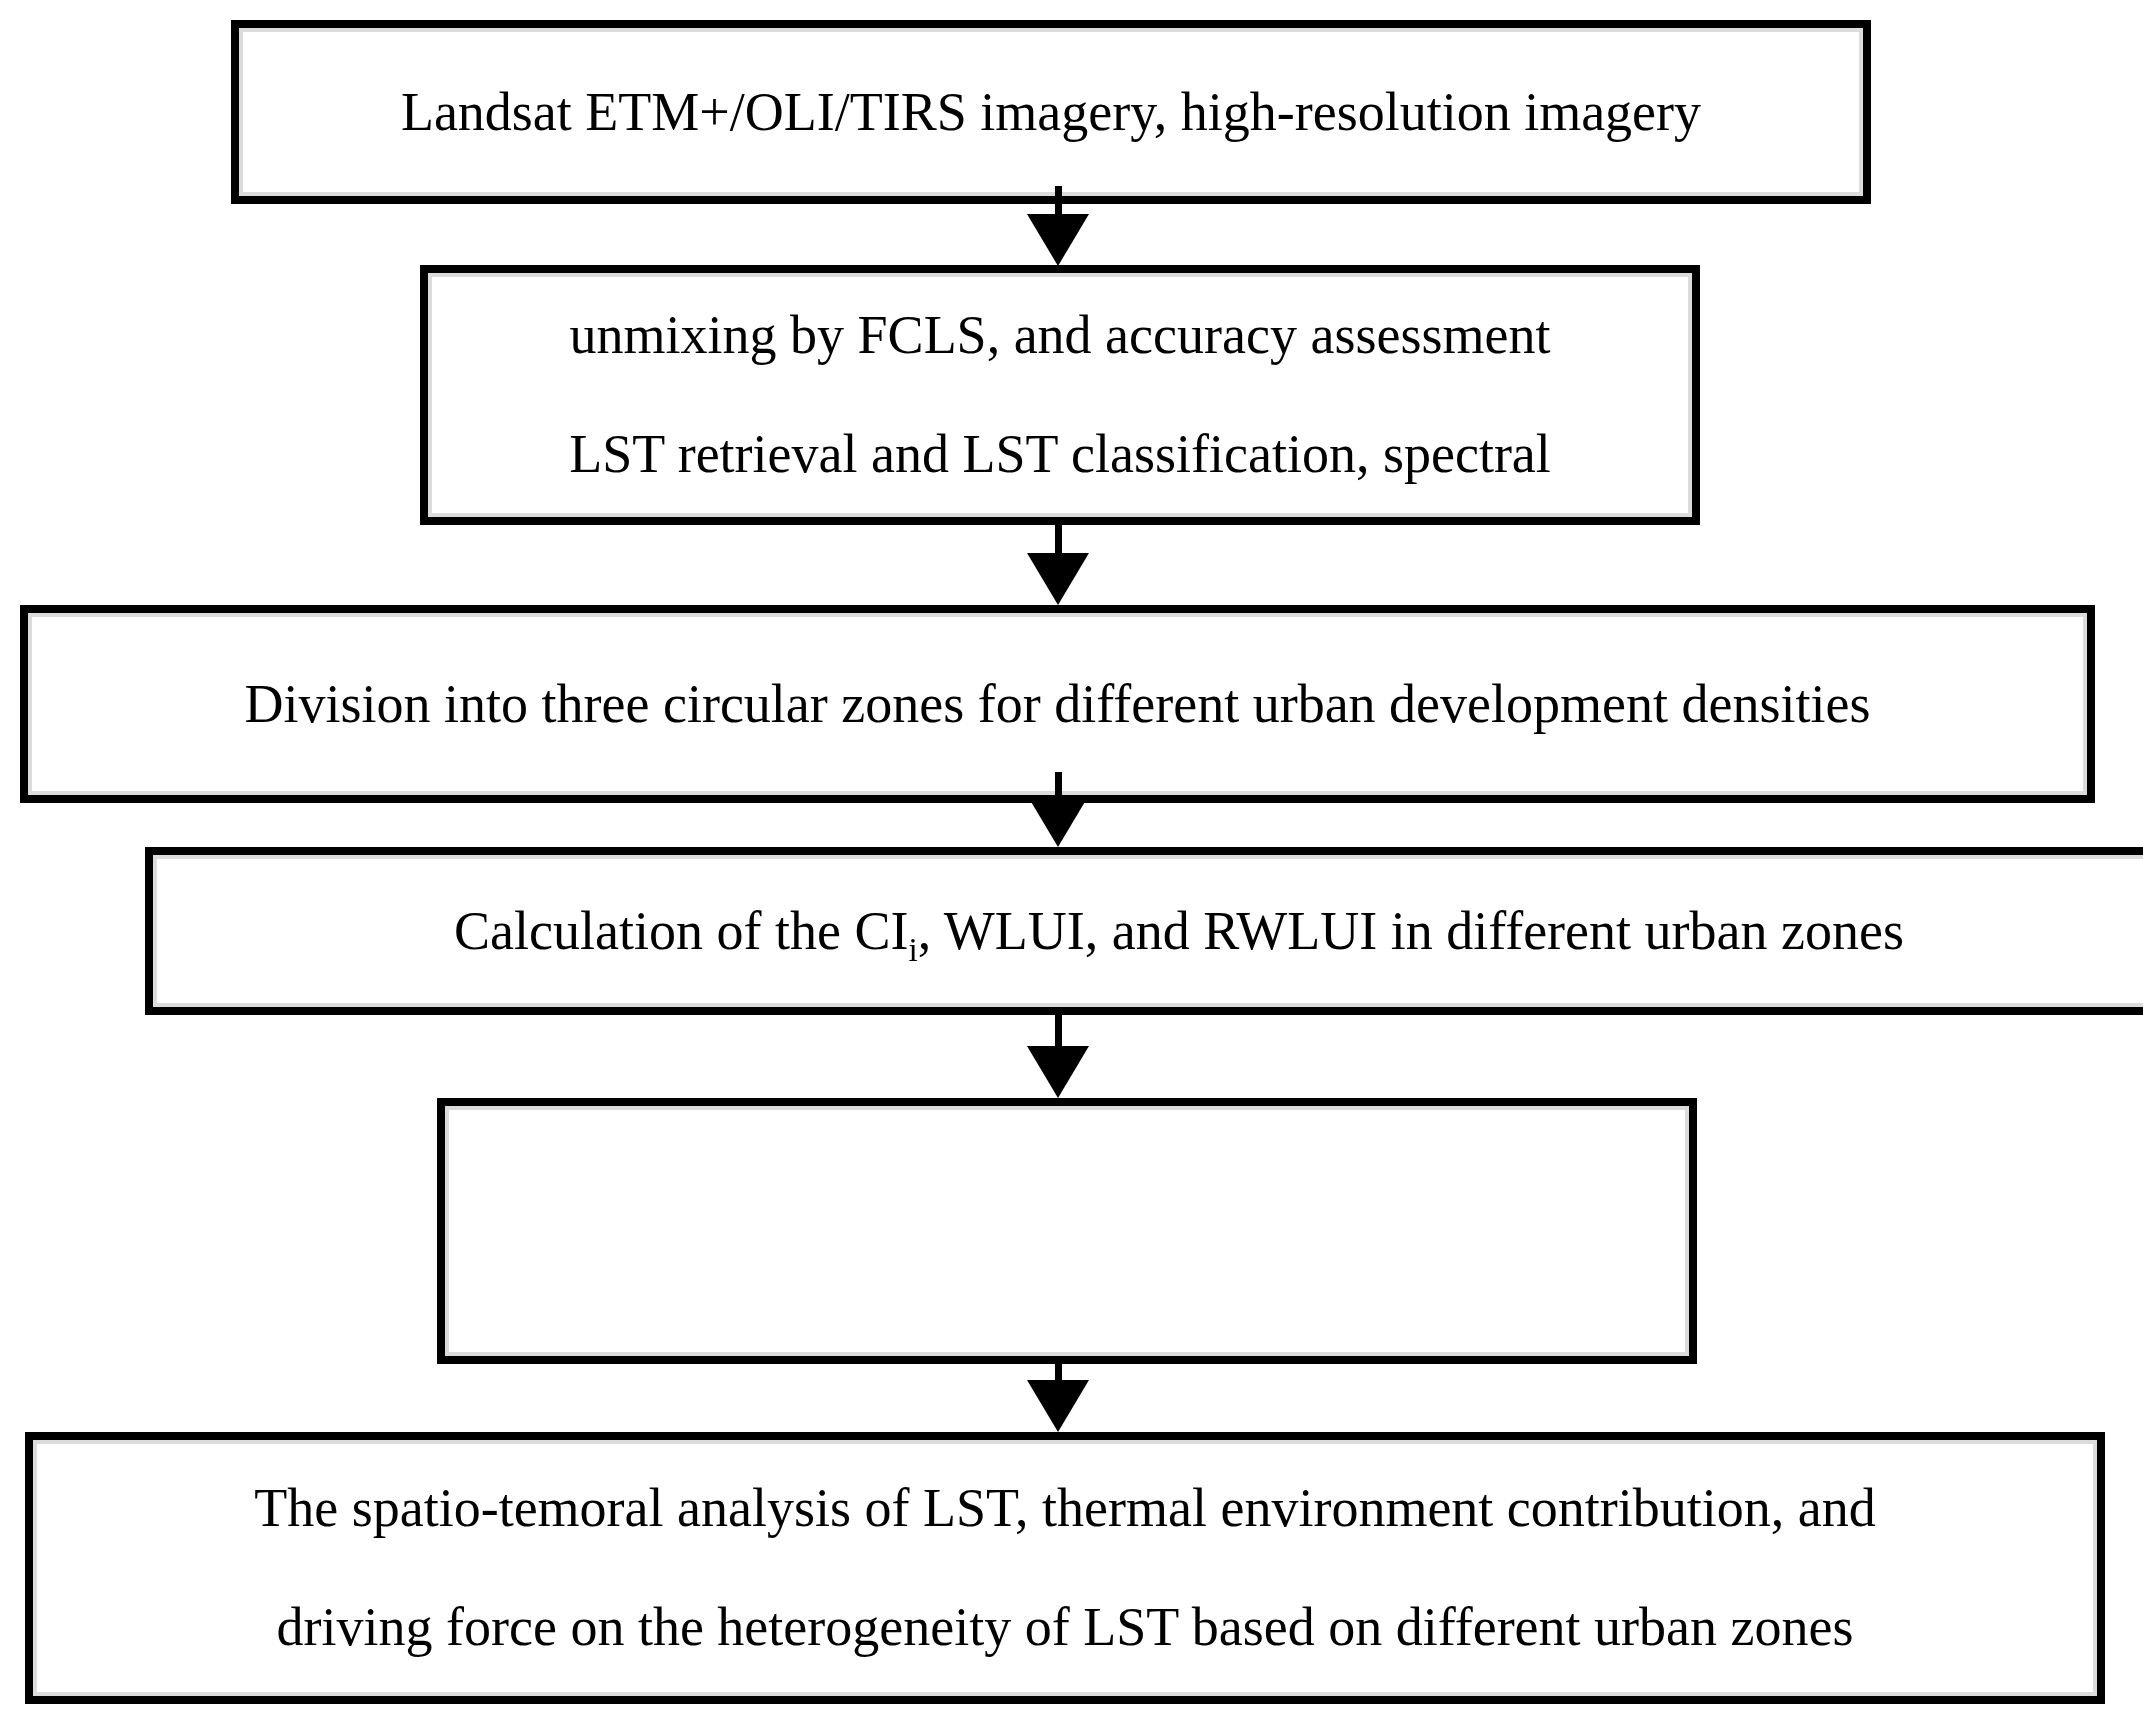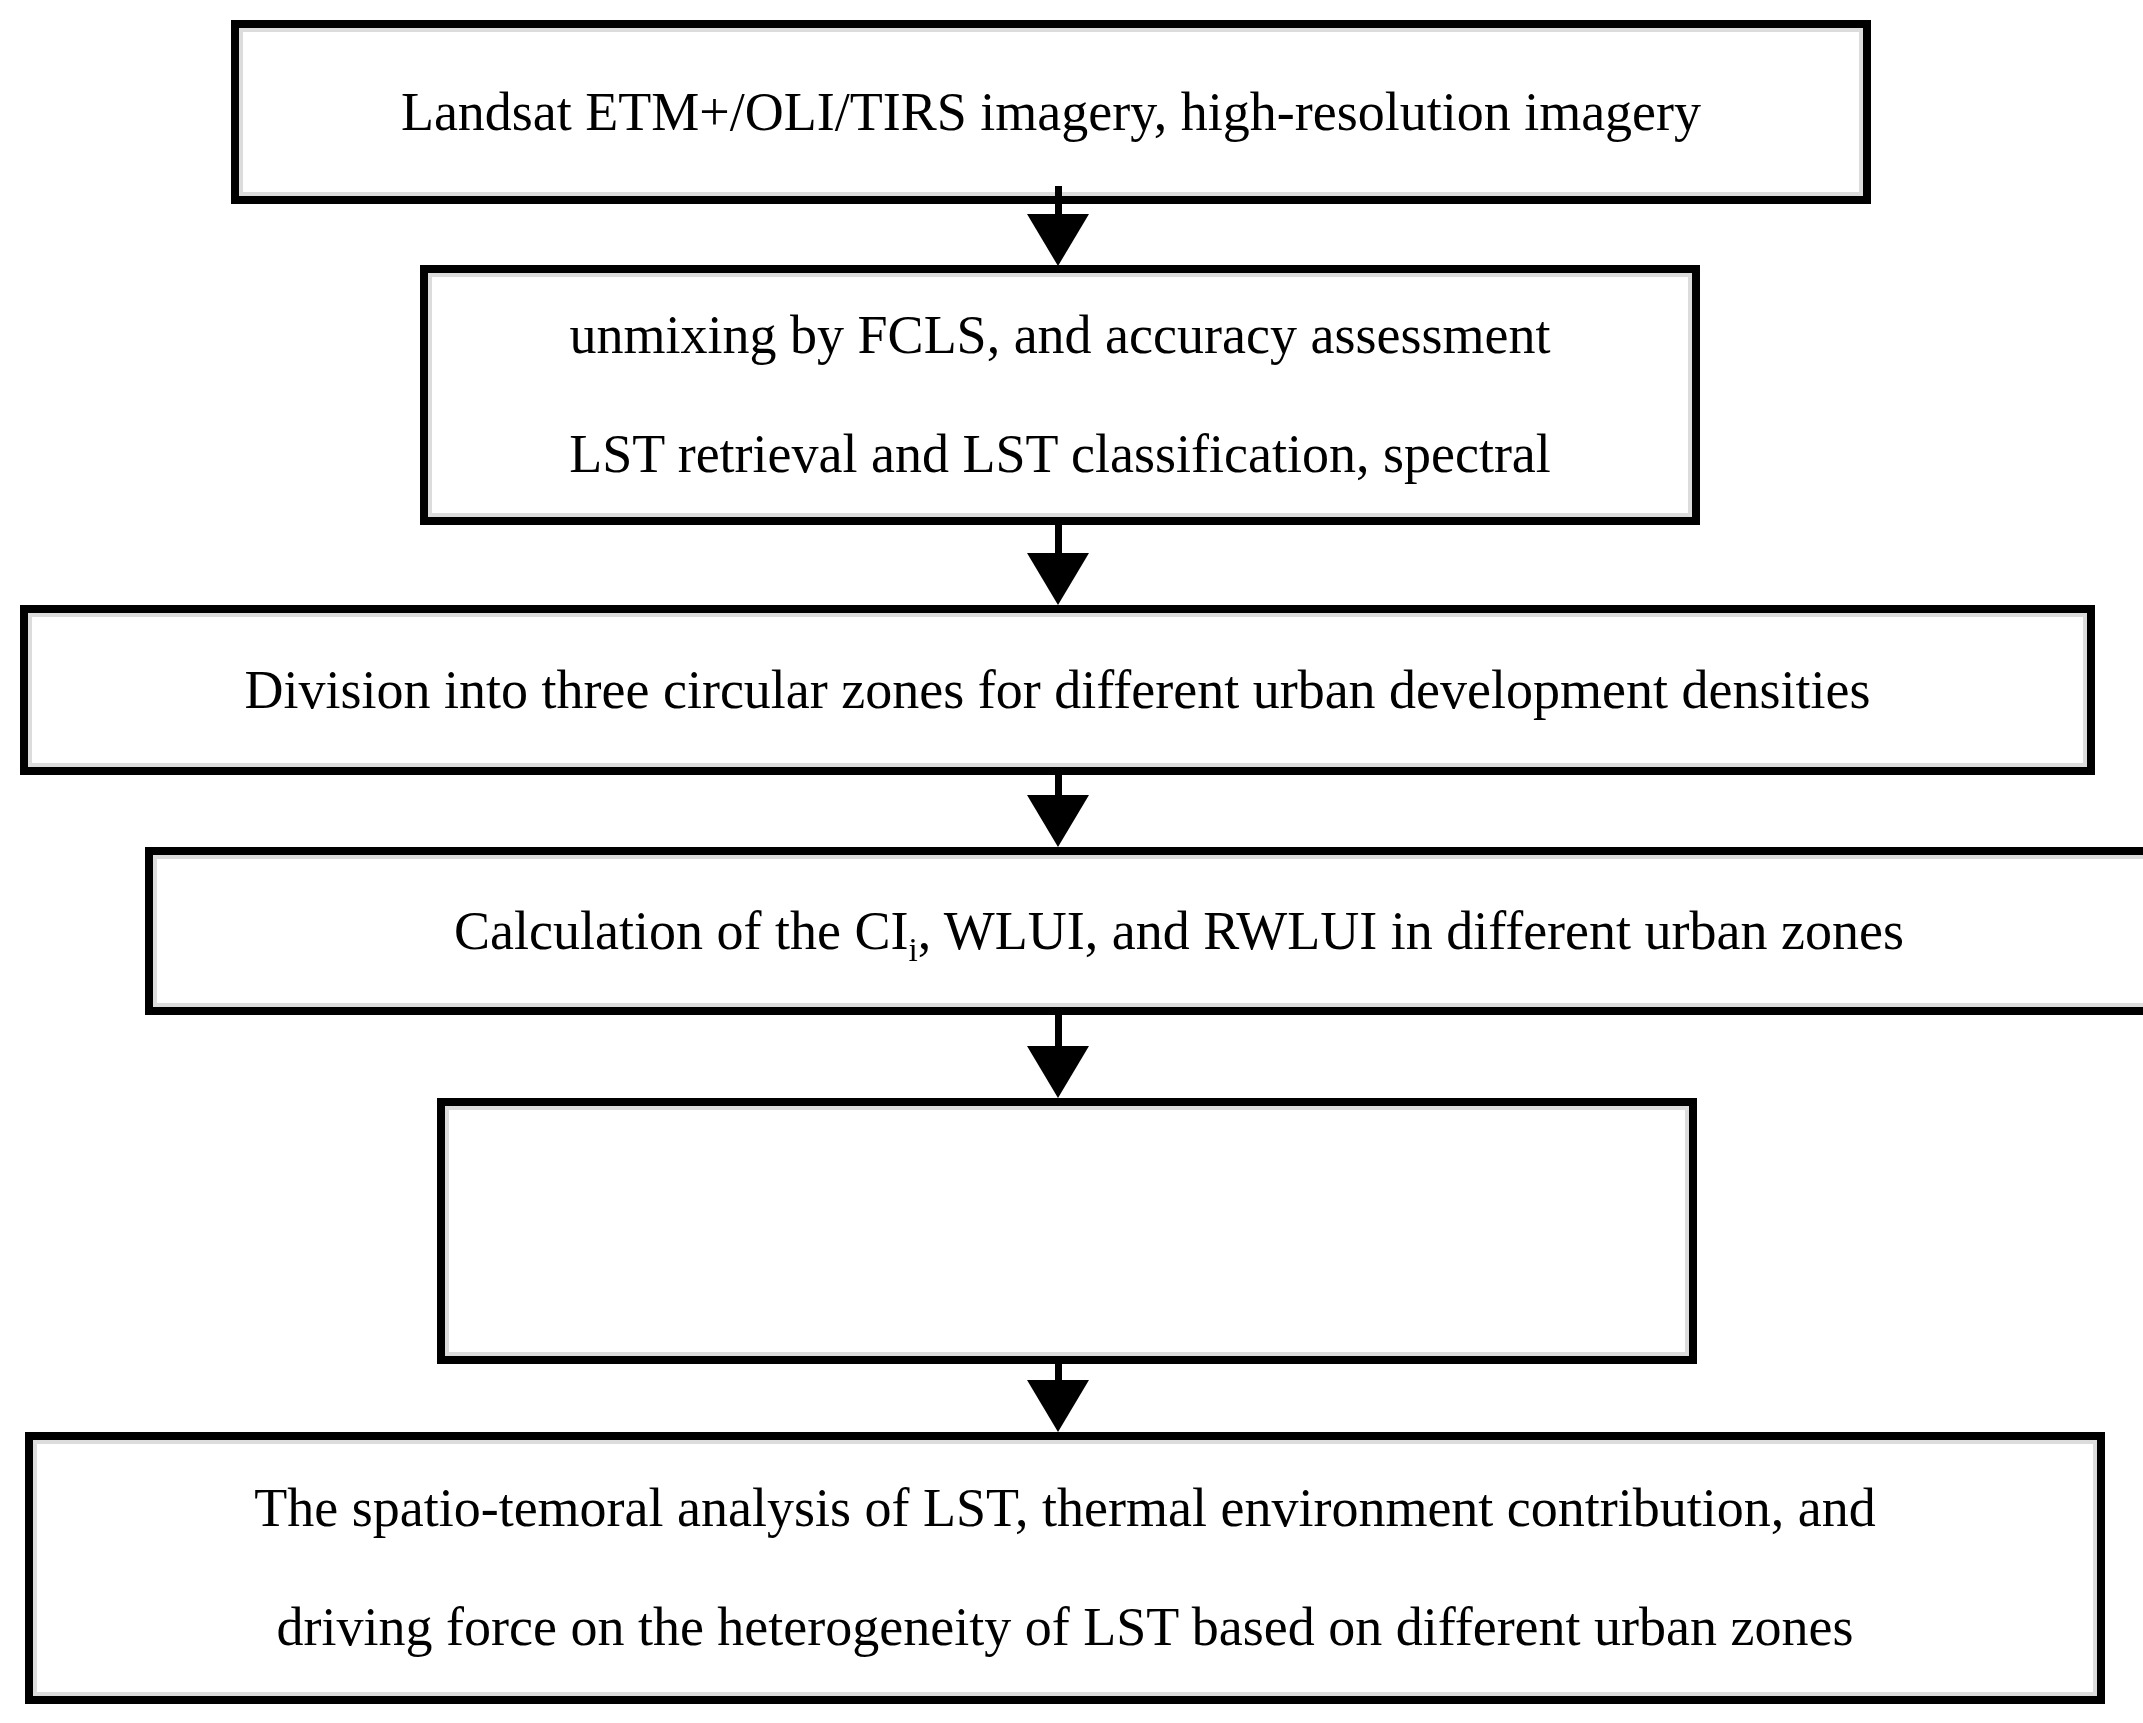--- a/index.html
+++ b/index.html
@@ -33,21 +33,21 @@
   .flow-box .line {
     display: block;
   }
   .flow-box sub {
     font-size: 0.62em;
     line-height: 0;
   }
   
   #box-imagery        { left: 215px;  top: 20px;   width: 1640px; height: 184px; margin-left: 16px; }
   #box-lst-retrieval  { left: 420px;  top: 265px;  width: 1280px; height: 260px; }
-  #box-zone-division  { left: 20px;   top: 605px;  width: 2075px; height: 170px; }
+  #box-zone-division  { left: 20px;   top: 605px;  width: 2075px; height: 198px; }
   #box-index-calc     { left: 145px;  top: 847px;  width: 2068px; height: 168px; }
   #box-q-values       { left: 437px;  top: 1098px; width: 1260px; height: 266px; }
   #box-analysis       { left: 25px;   top: 1432px; width: 2080px; height: 272px; }
 
   .flow-arrow {
     position: absolute;
     left: 1027px;
     width: 62px;
     display: flex;
     flex-direction: column;

